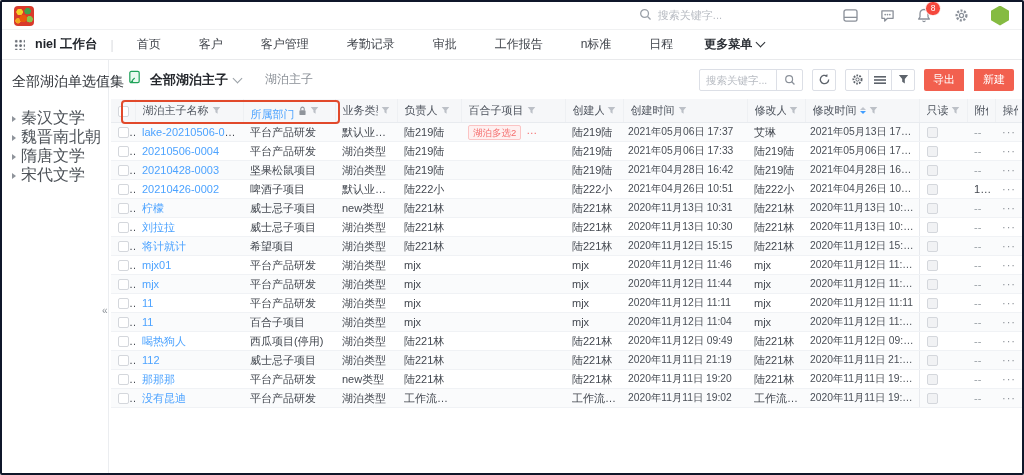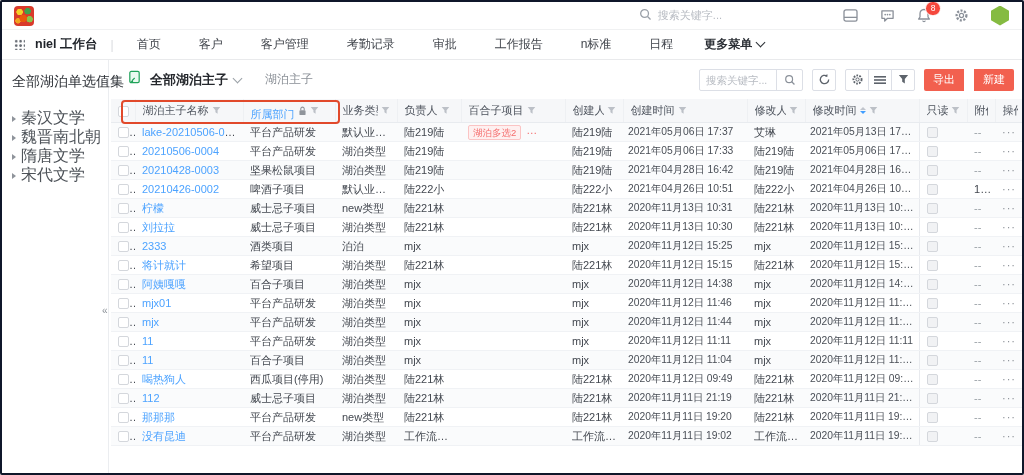--- a/index.html
+++ b/index.html
@@ -489,59 +489,29 @@
                 <td>陆221林</td>
                 <td class="date">2020年11月13日 10:30</td>
                 <td>陆221林</td>
                 <td class="date">2020年11月13日 10:30</td>
                 <td class="ro-cell"><span class="cb cb-ro"></span></td>
                 <td><span class="dash">--</span></td>
                 <td><span class="dots">···</span></td>
               </tr>
               <tr>
                 <td><span class="cb"></span></td>
-                <td><a class="link">2333</a></td>
-                <td>酒类项目</td>
-                <td>泊泊</td>
-                <td>mjx</td>
-                <td></td>
-                <td>mjx</td>
-                <td class="date">2020年11月12日 15:25</td>
-                <td>mjx</td>
-                <td class="date">2020年11月12日 15:25</td>
-                <td class="ro-cell"><span class="cb cb-ro"></span></td>
-                <td><span class="dash">--</span></td>
-                <td><span class="dots">···</span></td>
-              </tr>
-              <tr>
-                <td><span class="cb"></span></td>
                 <td><a class="link">将计就计</a></td>
                 <td>希望项目</td>
                 <td>湖泊类型</td>
                 <td>陆221林</td>
                 <td></td>
                 <td>陆221林</td>
                 <td class="date">2020年11月12日 15:15</td>
                 <td>陆221林</td>
                 <td class="date">2020年11月12日 15:15</td>
-                <td class="ro-cell"><span class="cb cb-ro"></span></td>
-                <td><span class="dash">--</span></td>
-                <td><span class="dots">···</span></td>
-              </tr>
-              <tr>
-                <td><span class="cb"></span></td>
-                <td><a class="link">阿姨嘎嘎</a></td>
-                <td>百合子项目</td>
-                <td>湖泊类型</td>
-                <td>mjx</td>
-                <td></td>
-                <td>mjx</td>
-                <td class="date">2020年11月12日 14:38</td>
-                <td>mjx</td>
-                <td class="date">2020年11月12日 14:38</td>
                 <td class="ro-cell"><span class="cb cb-ro"></span></td>
                 <td><span class="dash">--</span></td>
                 <td><span class="dots">···</span></td>
               </tr>
               <tr>
                 <td><span class="cb"></span></td>
                 <td><a class="link">mjx01</a></td>
                 <td>平台产品研发</td>
                 <td>湖泊类型</td>
                 <td>mjx</td>

